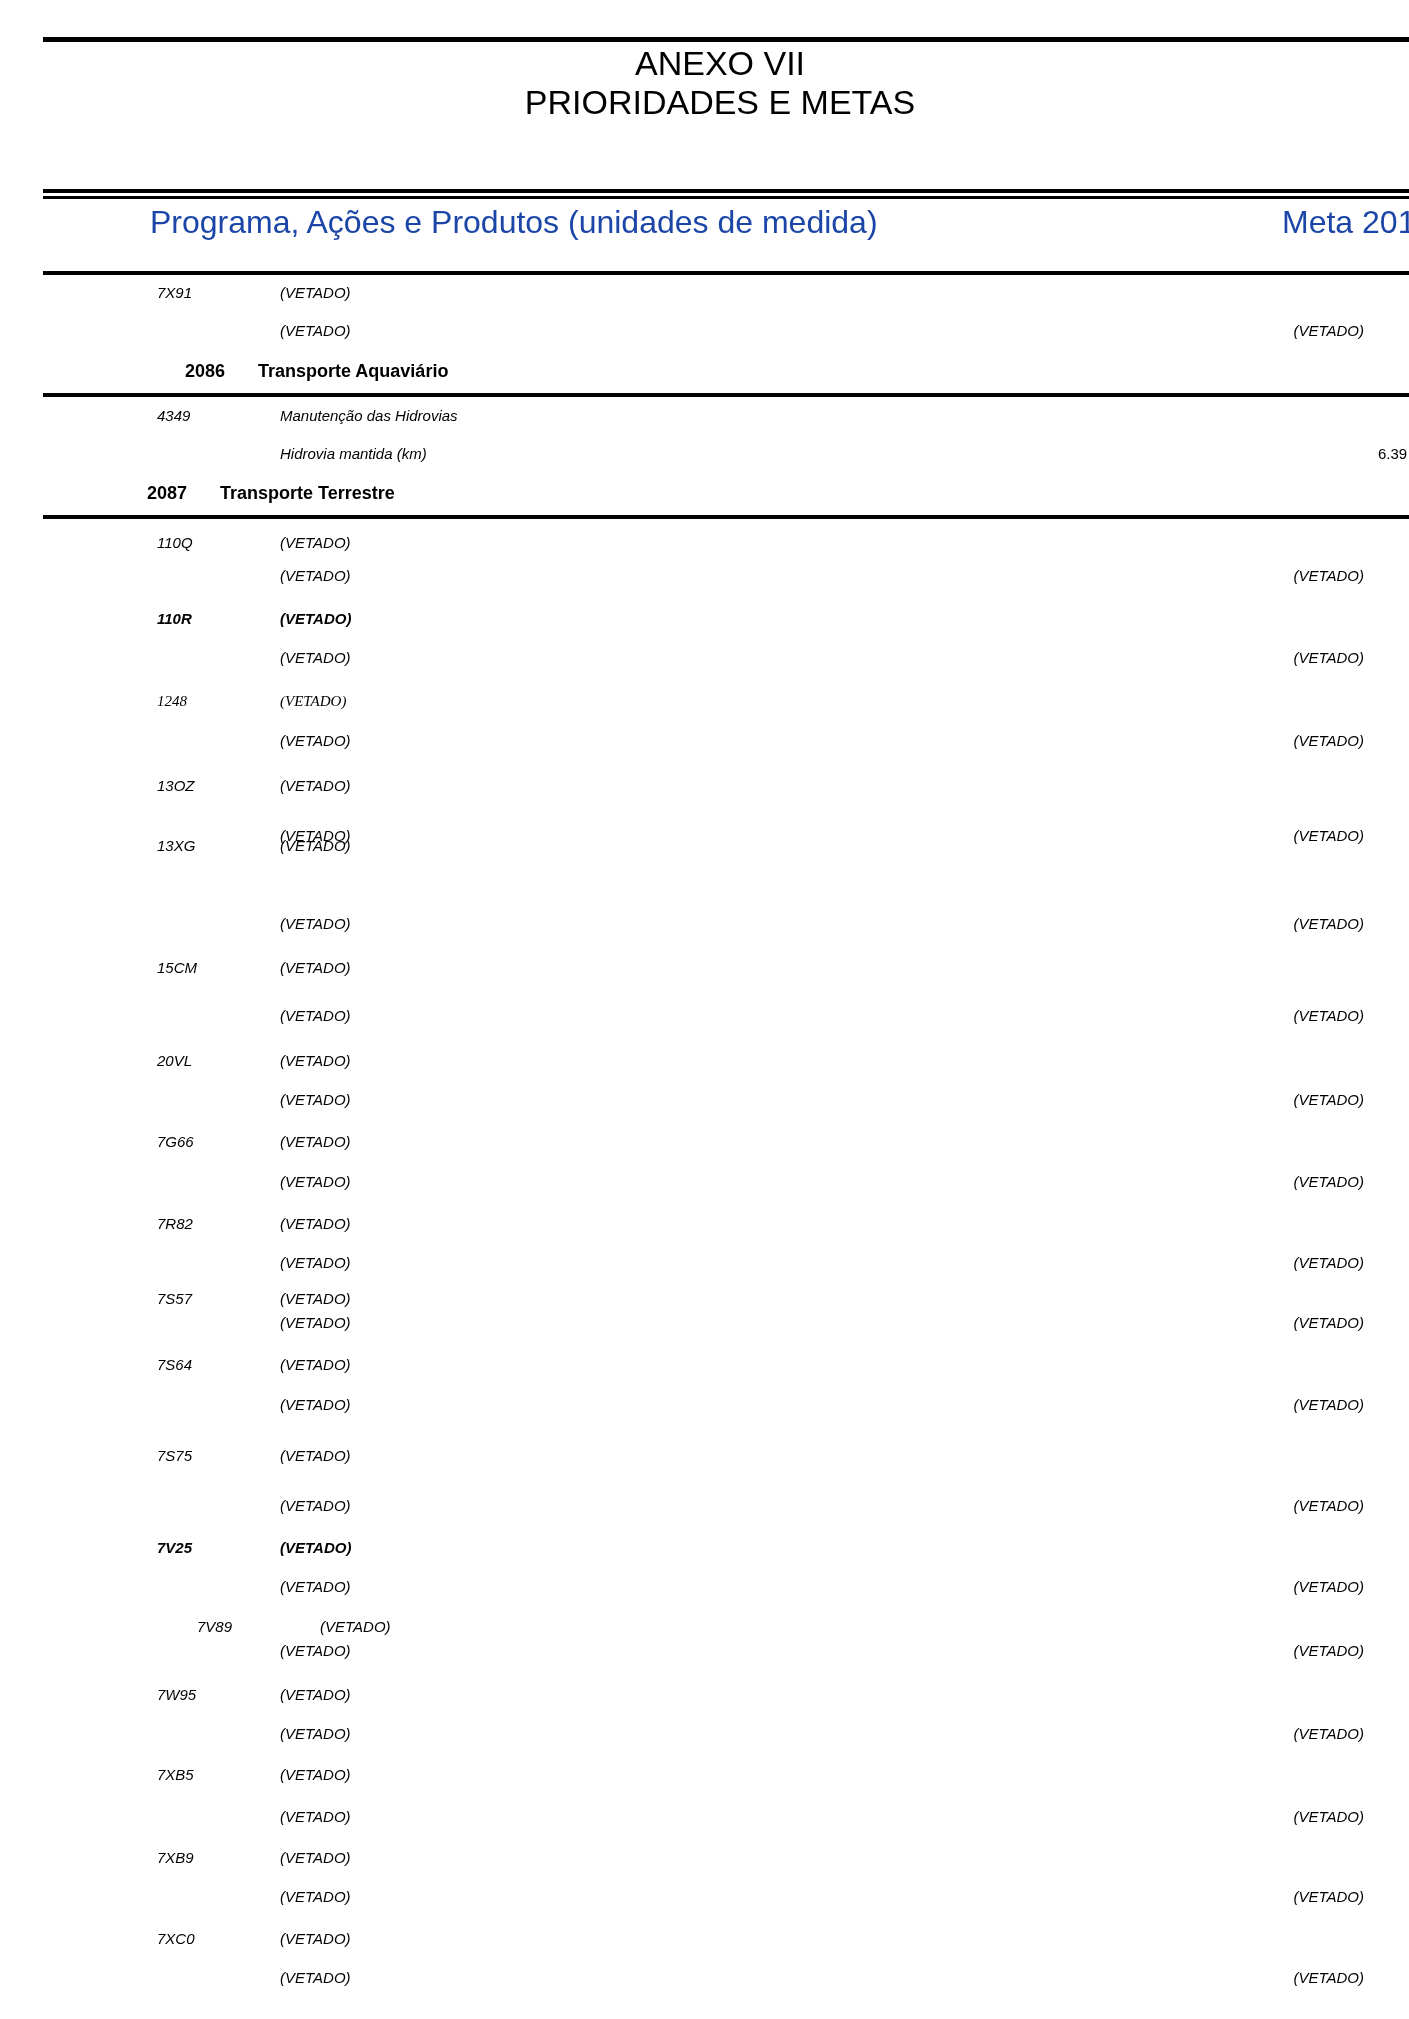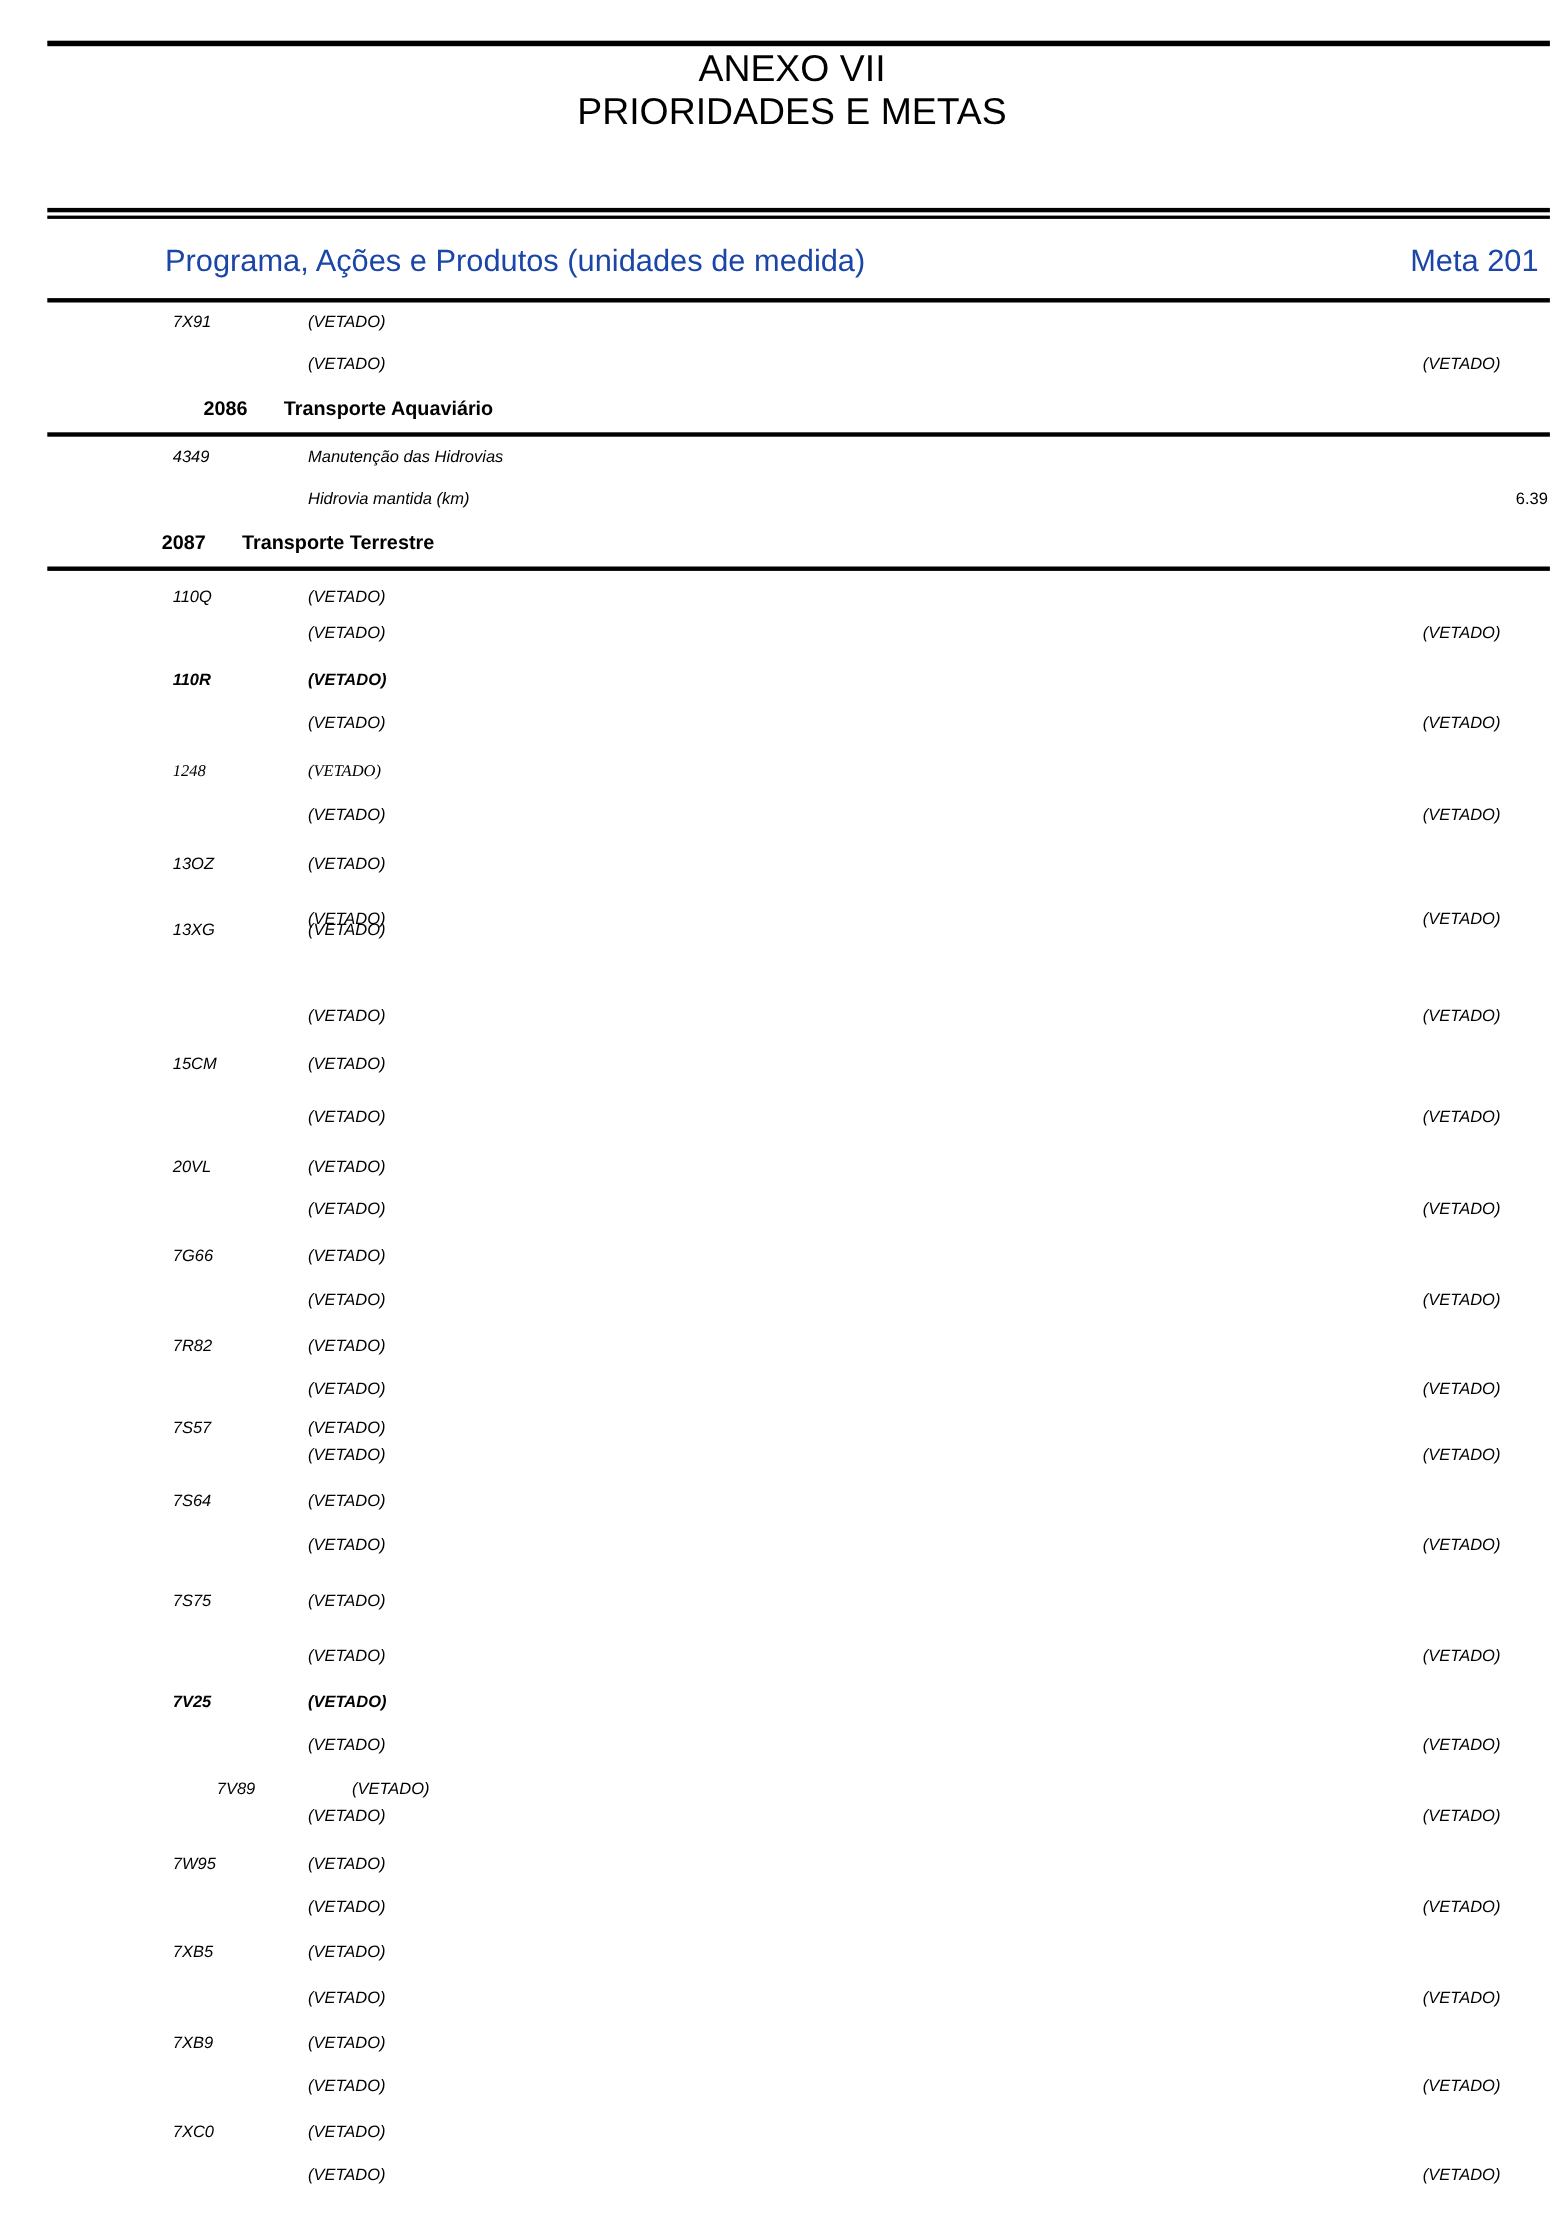--- a/index.html
+++ b/index.html
@@ -20,23 +20,23 @@
   .header-rule{top:271px;height:4px;}
 
   
   .doc-title{
     position:absolute;top:44px;left:0;width:1440px;
     text-align:center;font-size:34px;line-height:39px;color:#000;
   }
 
   
   .colhead{
-    position:absolute;top:221px;
+    position:absolute;top:206px;
     color:var(--blue,#1b46a8);
-    font-size:28px;line-height:32px;white-space:nowrap;
+    font-size:32px;line-height:32px;white-space:nowrap;
   }
   .colhead.left{left:150px;}
   .colhead.meta{left:1282px;}
 
   
   .row{position:absolute;left:0;width:100%;height:20px;line-height:20px;font-size:15px;white-space:nowrap;}
   .row span{position:absolute;}
   .row.action .code,.row.action .text,
   .row.product .text,.row .value{font-style:italic;}
   .row .code{left:157px;}

